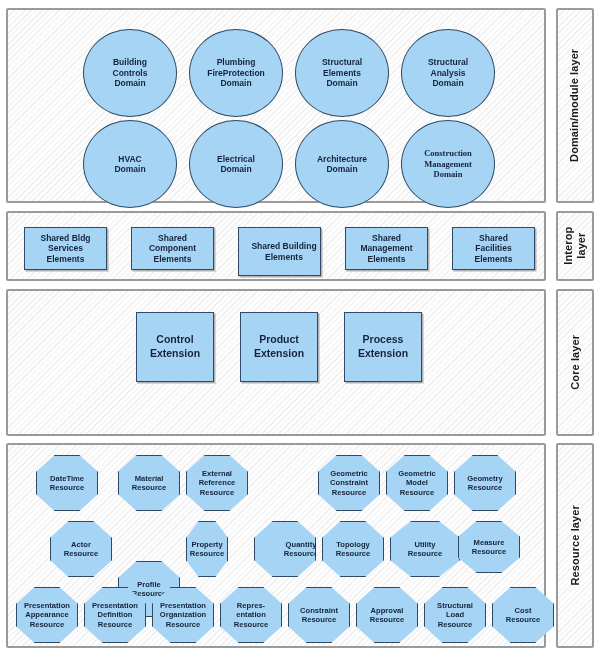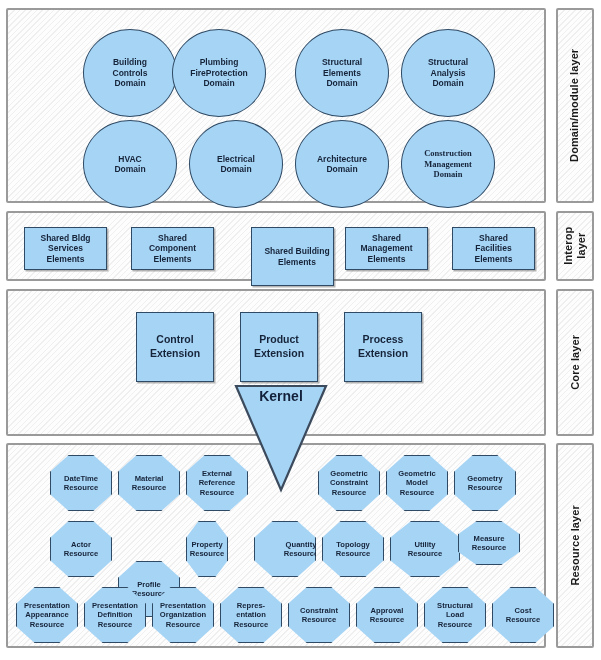--- a/index.html
+++ b/index.html
@@ -141,21 +141,21 @@
 
 <div id="stage">
 
   <div class="panel hatch" style="left:6px; top:8px; width:540px; height:195px;">
 
     <div class="circle" style="left:75px; top:19px; width:94px; height:88px;">
       <span class="node-label">Building
 Controls
 Domain</span>
     </div>
-    <div class="circle" style="left:164px; top:19px; width:94px; height:88px;">
+    <div class="circle" style="left:181px; top:19px; width:94px; height:88px;">
       <span class="node-label">Plumbing
 FireProtection
 Domain</span>
     </div>
     <div class="circle" style="left:287px; top:19px; width:94px; height:88px;">
       <span class="node-label">Structural
 Elements
 Domain</span>
     </div>
     <div class="circle" style="left:393px; top:19px; width:94px; height:88px;">
@@ -192,21 +192,21 @@
     <div class="rect" style="left:16px; top:14px; width:83px; height:43px;">
       <span class="node-label">Shared Bldg
 Services
 Elements</span>
     </div>
     <div class="rect" style="left:123px; top:14px; width:83px; height:43px;">
       <span class="node-label">Shared
 Component
 Elements</span>
     </div>
-    <div class="rect" style="left:243px; top:14px; width:83px; height:59px;padding-left:9px;">
+    <div class="rect" style="left:230px; top:14px; width:83px; height:49px;padding-left:9px;">
       <span class="node-label">Shared Building
 Elements</span>
     </div>
     <div class="rect" style="left:337px; top:14px; width:83px; height:43px;">
       <span class="node-label">Shared
 Management
 Elements</span>
     </div>
     <div class="rect" style="left:444px; top:14px; width:83px; height:43px;">
       <span class="node-label">Shared
@@ -234,21 +234,21 @@
 Extension</span>
     </div>
   </div>
 
   <div class="label-panel hatch" style="left:556px; top:289px; width:38px; height:147px;">
     <span class="label-text">Core layer</span>
   </div>
 
   <div class="panel hatch" style="left:6px; top:443px; width:540px; height:205px;">
 
-    <div class="octa" style="left:42px; top:10px; width:62px; height:56px;">
+    <div class="octa" style="left:28px; top:10px; width:62px; height:56px;">
       <span class="node-label">DateTime
 Resource</span>
     </div>
     <div class="octa" style="left:110px; top:10px; width:62px; height:56px;">
       <span class="node-label">Material
 Resource</span>
     </div>
     <div class="octa" style="left:178px; top:10px; width:62px; height:56px;">
       <span class="node-label">External
 Reference
@@ -286,21 +286,21 @@
 Resource</span>
     </div>
     <div class="octa" style="left:314px; top:76px; width:62px; height:56px;">
       <span class="node-label">Topology
 Resource</span>
     </div>
     <div class="octa" style="left:382px; top:76px; width:70px; height:56px;">
       <span class="node-label">Utility
 Resource</span>
     </div>
-    <div class="octa" style="left:450px; top:76px; width:62px; height:44px;">
+    <div class="octa" style="left:450px; top:76px; width:62px; height:52px;">
       <span class="node-label">Measure
 Resource</span>
     </div>
 
     <div class="octa" style="left:8px; top:142px; width:62px; height:56px;">
       <span class="node-label">Presentation
 Appearance
 Resource</span>
     </div>
     <div class="octa" style="left:76px; top:142px; width:62px; height:56px;">
@@ -334,20 +334,14 @@
     <div class="octa" style="left:484px; top:142px; width:62px; height:56px;">
       <span class="node-label">Cost
 Resource</span>
     </div>
   </div>
 
   <div class="label-panel hatch" style="left:556px; top:443px; width:38px; height:205px;">
     <span class="label-text">Resource layer</span>
   </div>
 
-  <div id="kernel-wrap" style="left:234px; top:384px; width:94px; height:110px;">
-    <svg width="94" height="110" viewBox="0 0 94 110">
-      <polygon points="2,2 92,2 47,106" fill="#a6d4f5" stroke="#3b4a5c" stroke-width="2.2" stroke-linejoin="miter"></polygon>
-    </svg>
-    <div class="kernel-text">Kernel</div>
-  </div>
 
 </div>
 
 </body></html>

